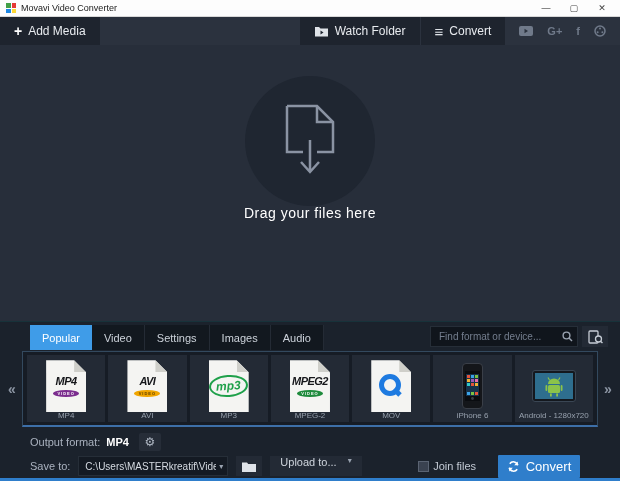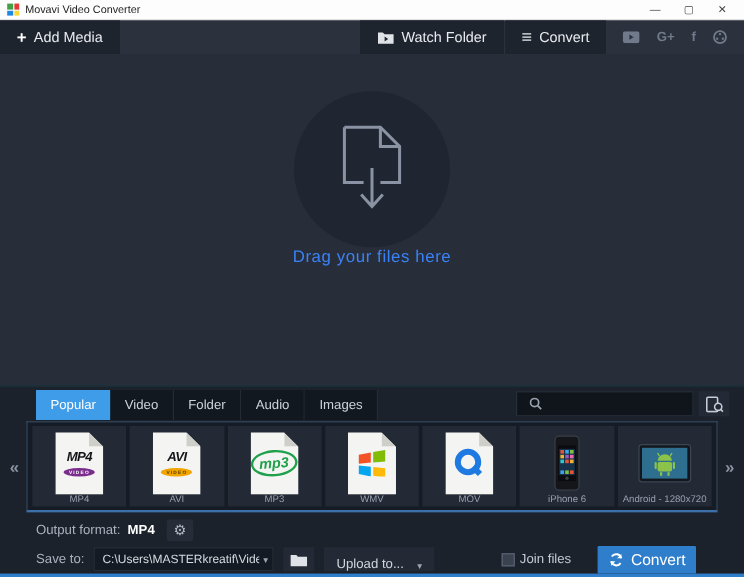--- a/index.html
+++ b/index.html
@@ -24,21 +24,21 @@
   .toolbar .spacer { flex:1; }
   .tb-btn.mid { margin-left:1px; }
   .icon-svg { display:block; }
   .hamburger { font-size:15px; color:#dfe3e8; line-height:1; }
   .socials { display:flex; align-items:center; gap:14px; padding:0 14px; }
   .soc { color:#707a8a; font-size:11px; font-weight:bold; display:flex; align-items:center; }
 
   
   .main { flex:1; position:relative; background:#272e3a; border-bottom:1px solid #17323a; }
   .drop-circle { position:absolute; left:50%; top:93px; transform:translateX(-50%); width:130px; height:130px; border-radius:50%; background:#1f2631; margin-top:-62px; display:flex; align-items:center; justify-content:center; }
-  .drop-label { position:absolute; left:0; right:0; top:160px; text-align:center; color:#3b82f6; font-size:14px; letter-spacing:0.5px; }
+  .drop-label { position:absolute; left:0; right:0; top:160px; text-align:center; color:#ffffff; font-size:14px; letter-spacing:0.5px; }
 
   
   .bottom { height:156px; background:#1b222c; display:flex; flex-direction:column; }
   .tabs-row { display:flex; align-items:flex-end; padding:3px 2px 0 2px; height:29px; }
   .tabs { display:flex; margin-left:28px; }
   .tab { height:25px; min-width:50px; padding:0 12px; display:flex; align-items:center; justify-content:center; background:#12181f; color:#ccd2da; font-size:11px; border-right:1px solid #242b35; }
   .tab.active { background:#3f9ce8; color:#fff; border-right:none; }
   .tabs-row .spacer { flex:1; }
   .search-wrap { display:flex; align-items:center; height:21px; margin-bottom:3px; }
   .search-box { display:flex; align-items:center; width:148px; height:21px; background:#10151c; border:1px solid #262e38; padding:0 4px 0 8px; }
@@ -68,21 +68,21 @@
   
   .output-row { display:flex; align-items:center; height:22px; margin-top:4px; padding-left:30px; gap:6px; }
   .row-label { font-size:11px; color:#aab2bf; }
   .fmt-value { font-size:11px; color:#ffffff; font-weight:bold; }
   .gear-btn { width:22px; height:18px; background:#262d38; border-radius:2px; color:#aeb6c2; font-size:12px; display:flex; align-items:center; justify-content:center; margin-left:4px; }
   .save-row { display:flex; align-items:center; height:24px; margin-top:2px; padding:0 40px 0 30px; gap:8px; }
   .path-box { display:flex; align-items:center; width:150px; height:20px; background:#141a23; border:1px solid #262e38; padding:0 4px 0 6px; }
   .path-text { flex:1; font-size:10px; color:#d6dbe2; white-space:nowrap; overflow:hidden; }
   .caret { font-size:8px; color:#9aa3b0; margin-left:3px; }
   .sq-btn { width:26px; height:20px; background:#232a35; display:flex; align-items:center; justify-content:center; }
-  .upload-btn { height:20px; background:#232a35; color:#cfd5dd; font-size:11px; display:flex; align-items:flex-end; padding:0 10px; gap:8px; }
+  .upload-btn { height:20px; background:#232a35; color:#cfd5dd; font-size:11px; display:flex; align-items:flex-start; padding:0 10px; gap:8px; }
   .save-row .spacer { flex:1; }
   .join-wrap { display:flex; align-items:center; gap:4px; margin-right:14px; }
   .checkbox { width:11px; height:11px; background:#3a4250; border:1px solid #5a6372; }
   .join-label { font-size:11px; color:#c3cad4; }
   .convert-btn { width:82px; height:23px; background:#2f7ecb; color:#fff; font-size:13px; display:flex; align-items:center; justify-content:center; gap:6px; border-radius:1px; }
   .bottom-line { height:3px; background:#2f7ecb; }
 </style>
 </head>
 <body>
 
@@ -151,27 +151,28 @@
     </div>
     <div class="drop-label">Drag your files here</div>
   </div>
 
   <div class="bottom">
 
     <div class="tabs-row">
       <div class="tabs">
         <div class="tab active">Popular</div>
         <div class="tab">Video</div>
-        <div class="tab">Folder</div>
+        <div class="tab">Settings</div>
+        <div class="tab">Images</div>
         <div class="tab">Audio</div>
-        <div class="tab">Images</div>
       </div>
       <div class="spacer"></div>
       <div class="search-wrap">
         <div class="search-box">
+          <input type="text" placeholder="Find format or device..." style="">
           <svg class="search-glass" width="11" height="11" viewBox="0 0 11 11">
               <circle cx="4.5" cy="4.5" r="3.4" fill="none" stroke="#9aa3b0" stroke-width="1.4"></circle>
               <path d="M7 7 l3 3" stroke="#9aa3b0" stroke-width="1.4"></path>
             </svg>
         </div>
         <div class="browse-btn">
           <svg width="15" height="14" viewBox="0 0 15 14">
               <rect x="1" y="1" width="9" height="12" rx="1" fill="none" stroke="#c6ccd5" stroke-width="1.3"></rect>
               <circle cx="10.5" cy="9" r="3" fill="#232a35" stroke="#c6ccd5" stroke-width="1.3"></circle>
               <path d="M12.5 11.2 l2 1.8" stroke="#c6ccd5" stroke-width="1.4"></path>
@@ -209,35 +210,31 @@
         <div class="fmt-tile">
           <div class="fmt-art">
               <div class="page">
                 <span class="fold"></span>
             <span class="mp3-word">mp3</span>
           </div>
             </div>
           <span class="fmt-label">MP3</span>
         </div>
 
-
-        <div class="fmt-tile">
-          <div class="fmt-art">
-              <div class="page">
-                <span class="fold"></span>
-            <svg width="24" height="22" viewBox="0 0 24 22">
-              <path d="M1 4 l10 -2 v8.5 l-10 1 z" fill="#f35325"></path>
-              <path d="M13 1.7 l10 -1.7 v9.5 l-10 1 z" fill="#81bc06"></path>
-              <path d="M1 13 l10 1 v8 l-10 -2 z" fill="#05a6f0"></path>
-              <path d="M13 14.2 l10 1 v8 l-10 -1.7 z" fill="#ffba08"></path>
-            </svg>
-          </div>
-            </div>
-          <span class="fmt-label">WMV</span>
-        </div>
+        <div class="fmt-tile">
+          <div class="fmt-art">
+              <div class="page">
+                <span class="fold"></span>
+            <span class="fmt-word">MPEG2</span>
+            <span class="badge green">VIDEO</span>
+          </div>
+            </div>
+          <span class="fmt-label">MPEG-2</span>
+        </div>
+
 
         <div class="fmt-tile">
           <div class="fmt-art">
               <div class="page">
                 <span class="fold"></span>
             <svg width="26" height="26" viewBox="0 0 26 26">
               <circle cx="12" cy="12" r="8.5" fill="none" stroke="#1e7ae0" stroke-width="5"></circle>
               <path d="M16 16 l6 6" stroke="#1e7ae0" stroke-width="5"></path>
             </svg>
           </div>

